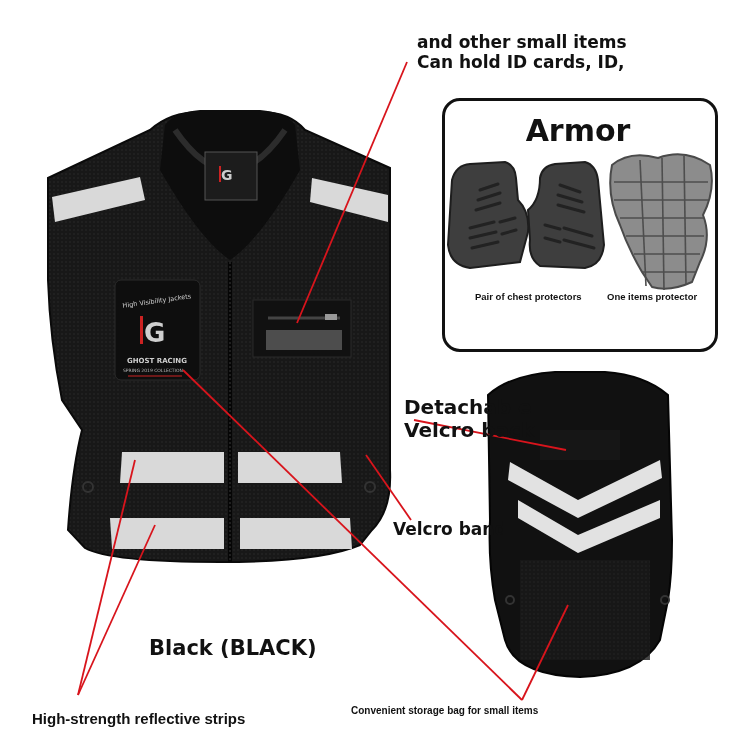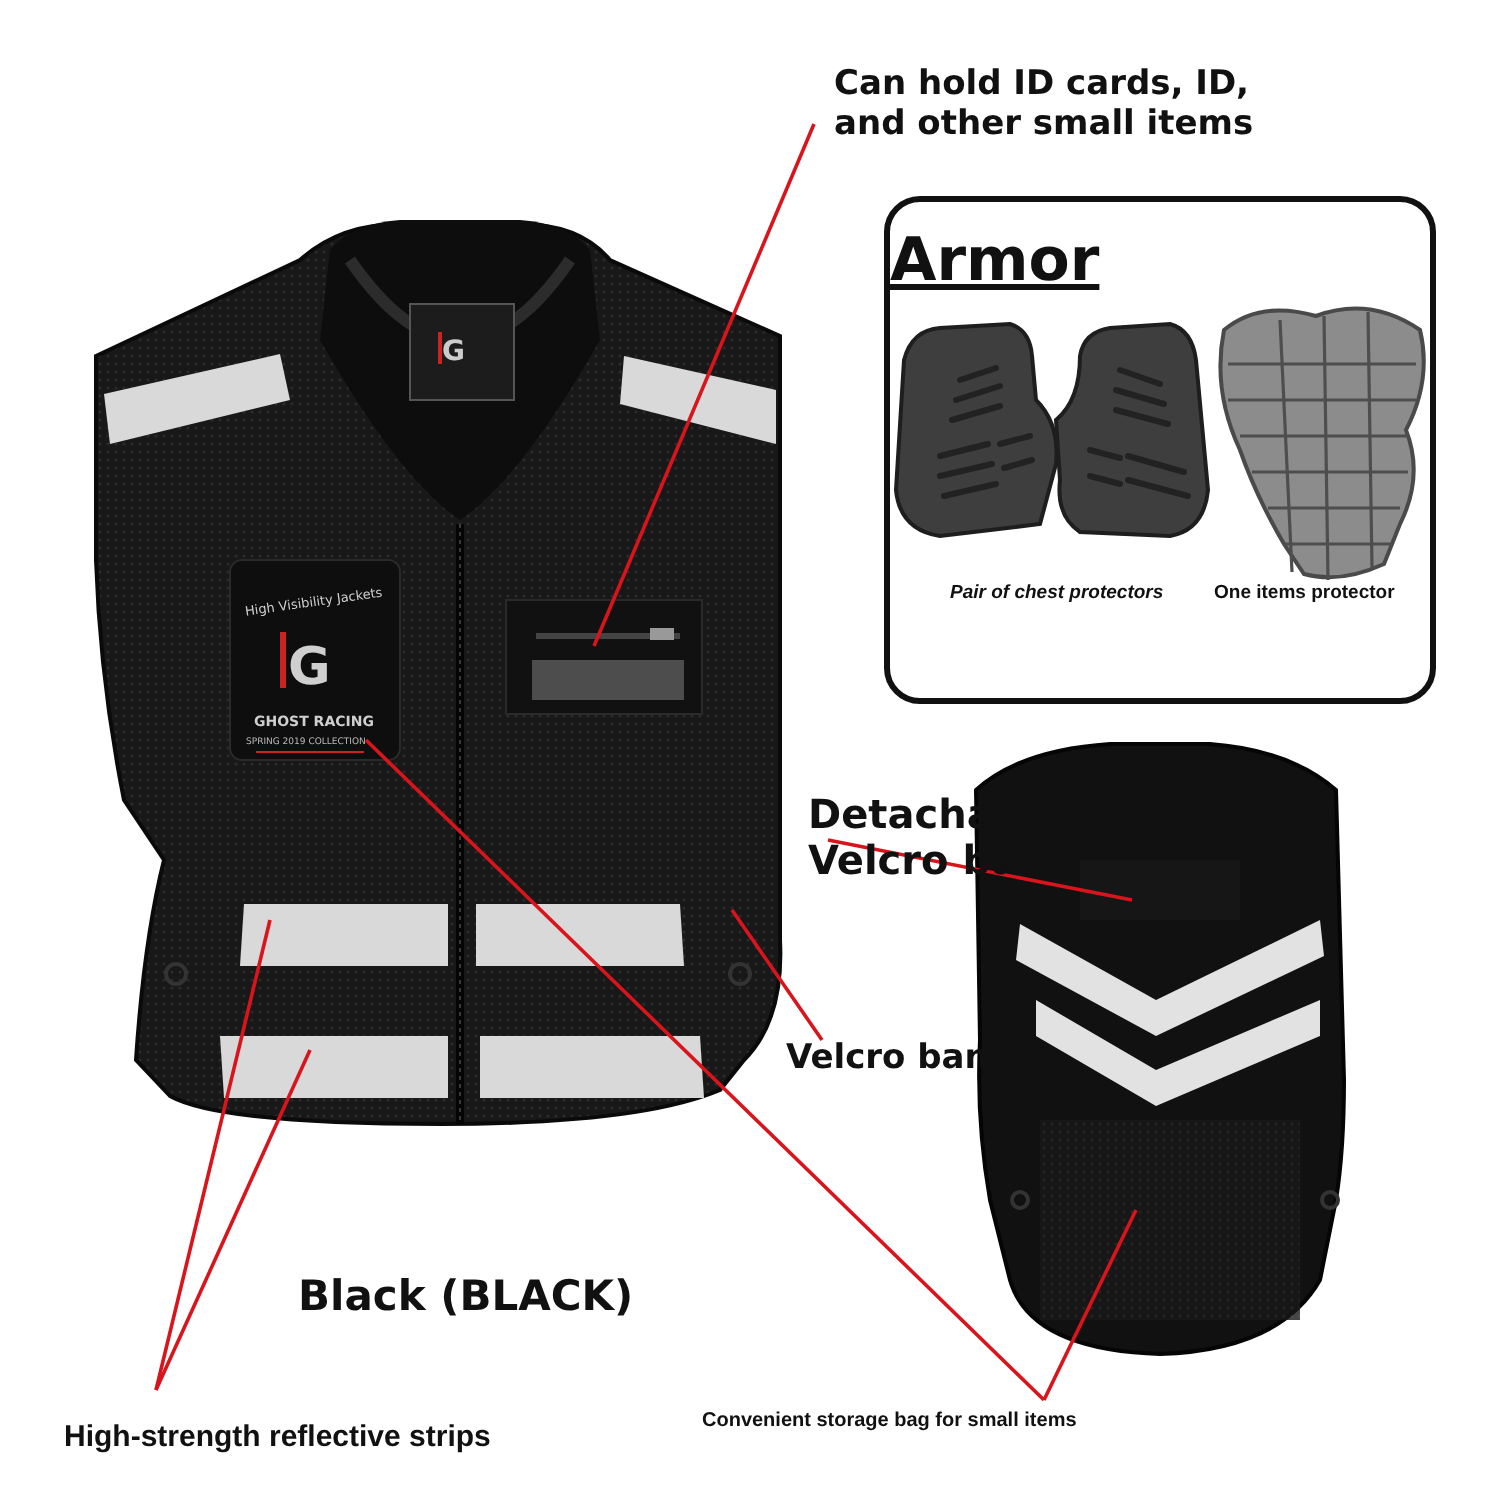--- a/index.html
+++ b/index.html
@@ -7,23 +7,23 @@
   .label{position:absolute;color:#111;font-weight:bold;line-height:1.15;}
   .lbl-id{left:417px;top:33px;font-size:17px;text-align:left;}
   .lbl-id span{display:block;}
   .lbl-velcro{left:404px;top:396px;font-size:20px;}
   .lbl-velcro span{display:block;}
   .lbl-elastic{left:393px;top:520px;font-size:17px;}
   .lbl-black{left:149px;top:636px;font-size:21px;}
   .lbl-strips{left:32px;top:710px;font-size:15px;font-family:"Liberation Sans",sans-serif;}
   .lbl-bag{left:351px;top:705px;font-size:10px;font-family:"Liberation Sans",sans-serif;}
   .armor-box{position:absolute;left:442px;top:98px;width:276px;height:254px;border:3px solid #111;border-radius:18px;background:#fff;box-sizing:border-box;}
-  .armor-title{position:absolute;left:0;right:4px;top:12px;font-size:30px;font-weight:bold;color:#111;text-decoration:underline;}
+  .armor-title{position:absolute;left:0;right:4px;top:12px;text-align:center;font-size:30px;font-weight:bold;color:#111;}
   .armor-cap{position:absolute;top:190px;font-size:9.5px;font-weight:bold;color:#111;font-family:"Liberation Sans",sans-serif;}
-  .cap-chest{left:30px;font-style:italic;}
+  .cap-chest{left:30px;}
   .cap-back{left:162px;}
   svg.art{position:absolute;left:0;top:0;}
 </style>
 </head>
 <body>
 
 <svg class="art" width="750" height="750" viewBox="0 0 750 750">
   <defs>
     <pattern id="mesh" width="4" height="4" patternUnits="userSpaceOnUse">
       <rect width="4" height="4" fill="#181818"></rect>
@@ -151,22 +151,22 @@
       <line x1="634" y1="254" x2="700" y2="254"></line>
         <line x1="642" y1="272" x2="696" y2="272"></line>
       <line x1="640" y1="160" x2="646" y2="286"></line>
         <line x1="662" y1="158" x2="664" y2="290"></line>
       <line x1="684" y1="156" x2="686" y2="284"></line>
     </g>
   </g>
 </svg>
 
 <div class="label lbl-id">
+  <span>and other small items</span>
   <span>Can hold ID cards, ID,</span>
-  <span>and other small items</span>
 </div>
 <div class="label lbl-velcro">
   <span>Detachable</span>
   <span>Velcro back</span>
 </div>
 <div class="label lbl-elastic">Velcro band</div>
 <div class="label lbl-black">Black (BLACK)</div>
 <div class="label lbl-strips">High-strength reflective strips</div>
 <div class="label lbl-bag">Convenient storage bag for small items</div>
 

